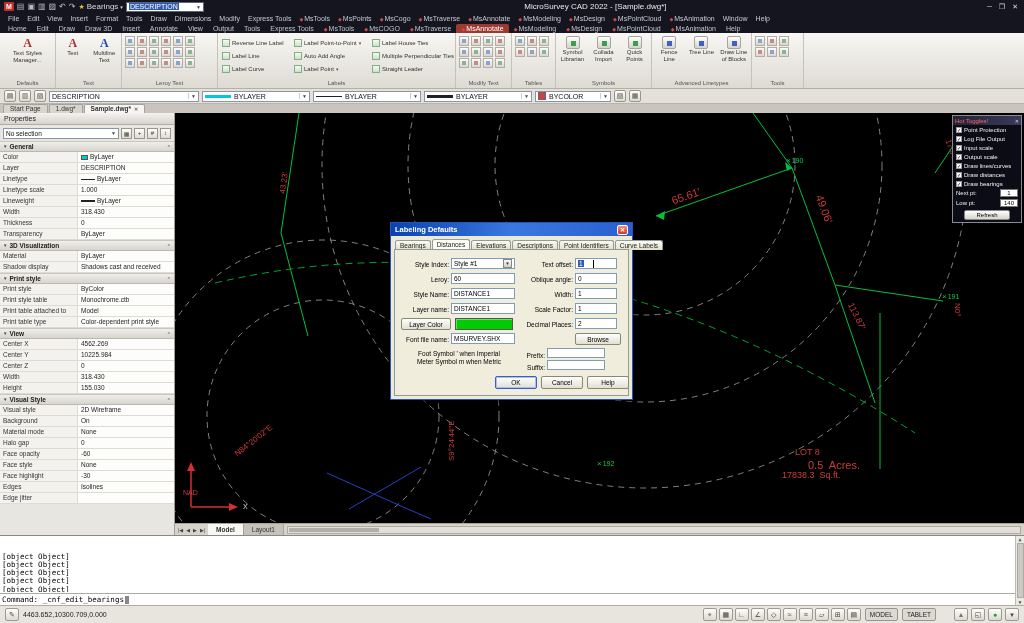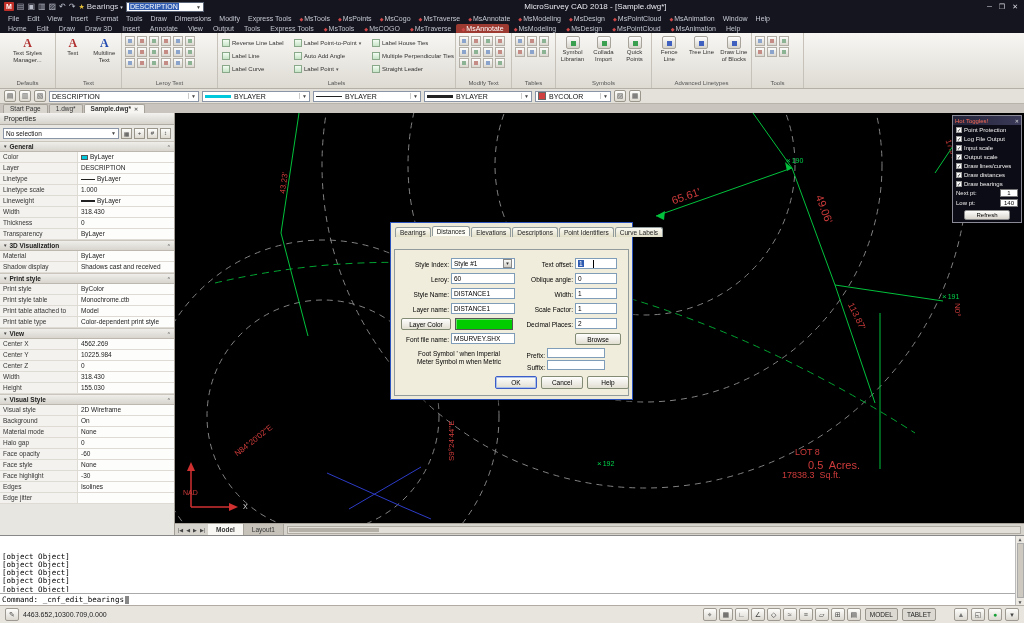--- a/index.html
+++ b/index.html
@@ -165,21 +165,21 @@
     </span>
     <span class="qat-profile">
       <span class="star">★</span>
       <span>Bearings</span>
       <span style="font-size:5px;">▾</span>
     </span>
     <span class="qat-combo">
       <span class="sel">DESCRIPTION</span>
       <span class="arr">▼</span>
     </span>
-    <span class="title-text">MicroSurvey CAD 2018 - [Sample.dwg*]</span>
+    <span class="title-text">MicroSurvey CAD 2022 - [Sample.dwg*]</span>
     <span class="winctl">
       <span>─</span>
       <span>❐</span>
       <span>✕</span>
     </span>
   </div>
 
   <div class="menubar">
     <span class="menu-item">File</span>
       <span class="menu-item">Edit</span>
@@ -842,20 +842,24 @@
           </div>
 
           <div class="cvpoint" style="left:422px;top:347px">
             <span class="px">×</span>
             <span>192</span>
           </div>
 
       </div>
 
       <div class="dialog">
+        <div class="dlg-title">
+          <span>Labeling Defaults</span>
+          <span class="dlg-close">✕</span>
+        </div>
         <div class="dlg-tabs">
           <span class="dlgtab">Bearings</span>
             <span class="dlgtab active">Distances</span>
             <span class="dlgtab">Elevations</span>
             <span class="dlgtab">Descriptions</span>
             <span class="dlgtab">Point Identifiers</span>
             <span class="dlgtab">Curve Labels</span>
         </div>
         <div class="dlg-page">
           <span class="fl" style="left:2px;top:10px;width:52px;">Style Index:</span>

